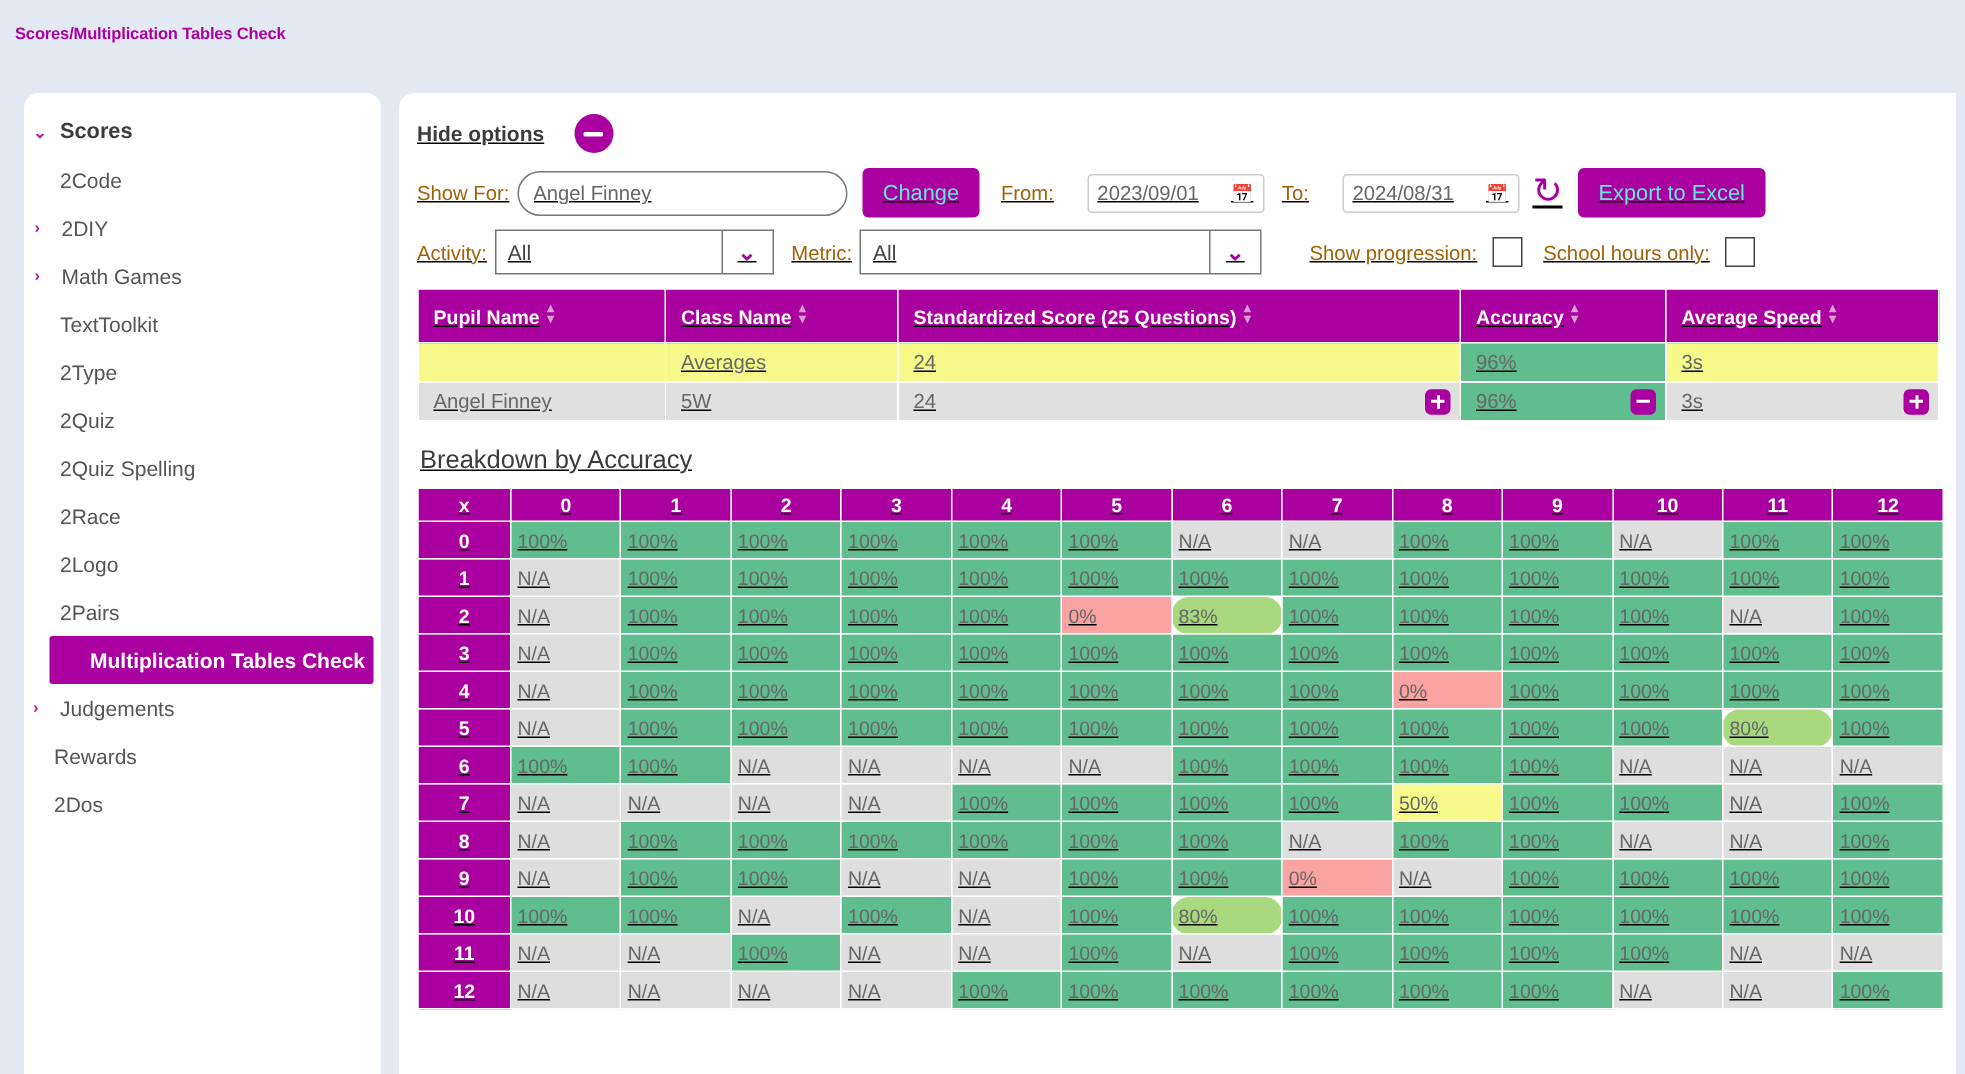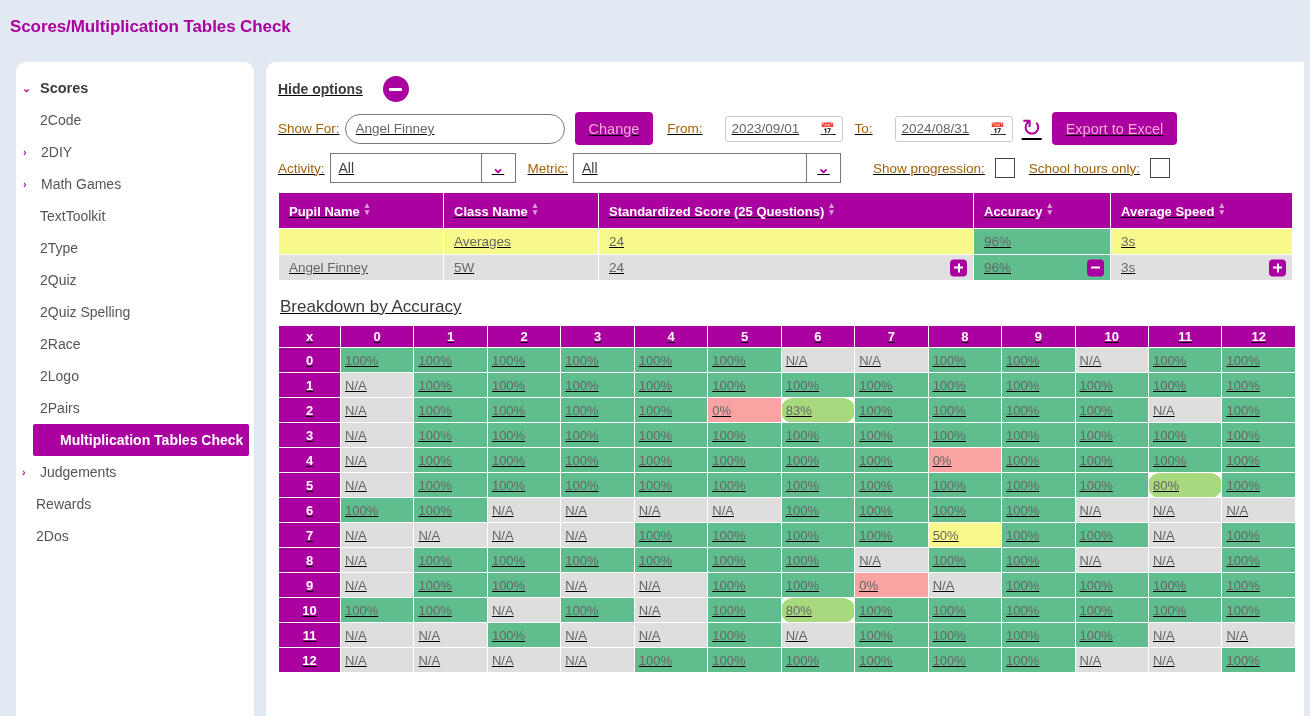--- a/index.html
+++ b/index.html
@@ -5,21 +5,21 @@
   * { box-sizing: border-box; }
   html, body {
     margin: 0; padding: 0;
     width: 1310px; height: 716px;
     background: #e3e9f2;
     font-family: "Liberation Sans", sans-serif;
     overflow: hidden;
   }
   .page-title {
     position: absolute; left: 10px; top: 17px;
-    font-size: 17px; font-weight: bold; color: #a9009f;
+    font-size: 11px; font-weight: bold; color: #a9009f;
     letter-spacing: -0.1px;
   }
 
   
   .sidebar {
     position: absolute; left: 16px; top: 62px;
     width: 238px; height: 654px;
     background: #fff;
     border-radius: 10px 10px 0 0;
     padding-top: 10px;
@@ -72,21 +72,21 @@
   .filter-row { display: flex; align-items: center; margin-top: 8px; }
   .f-label { font-size: 13.5px; color: #a16207; margin-right: 5px; }
   .txt-input {
     width: 220px; height: 30px;
     border: 1px solid #777; border-radius: 15px;
     padding: 0 10px; font-size: 13.5px; color: #666;
     background: #fff; outline: none;
     font-family: "Liberation Sans", sans-serif;
   }
   .btn-primary {
-    background: #a9009f; color: #f9a8d4; border: none;
+    background: #a9009f; color: #5eead4; border: none;
     height: 33px; padding: 0 14px; border-radius: 4px;
     font-size: 14.5px; cursor: pointer; margin-left: 10px;
     font-family: "Liberation Sans", sans-serif;
   }
   .date-box {
     display: flex; align-items: center; justify-content: space-between;
     width: 118px; height: 26px; margin-left: 17px;
     border: 1px solid #ccc; border-radius: 3px;
     background: #fff; padding: 0 6px;
     font-size: 13.5px; color: #666;

